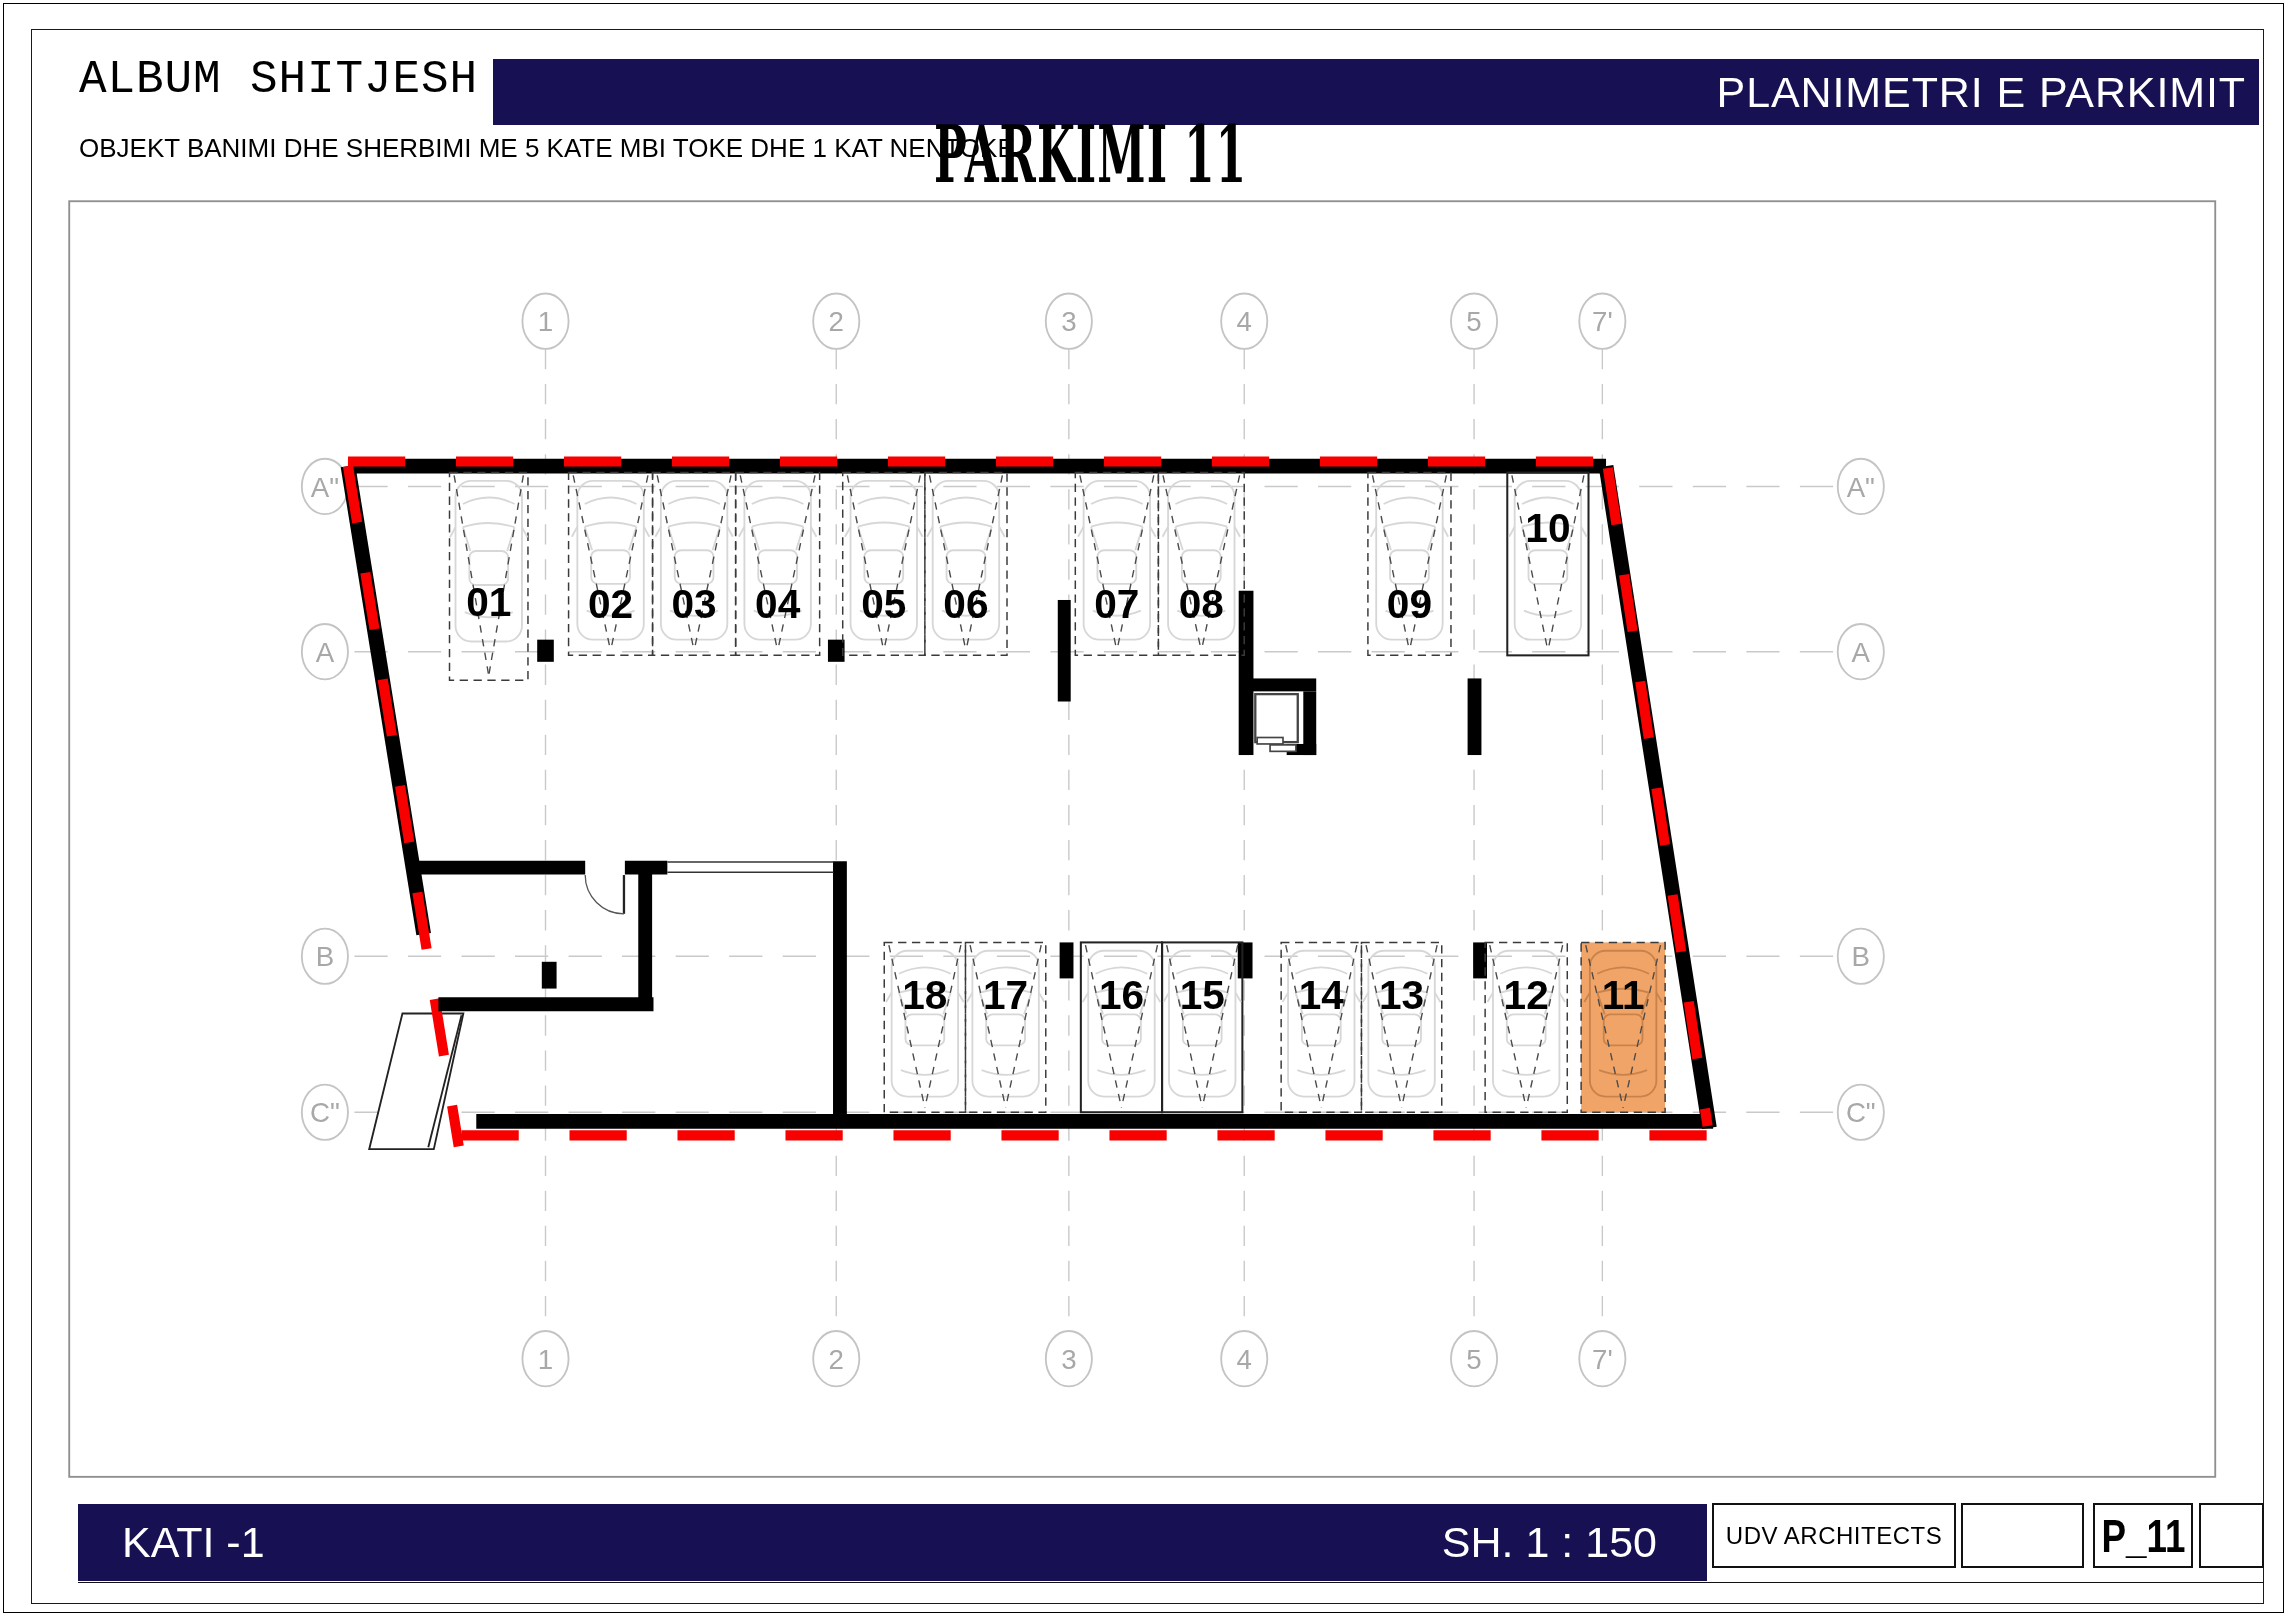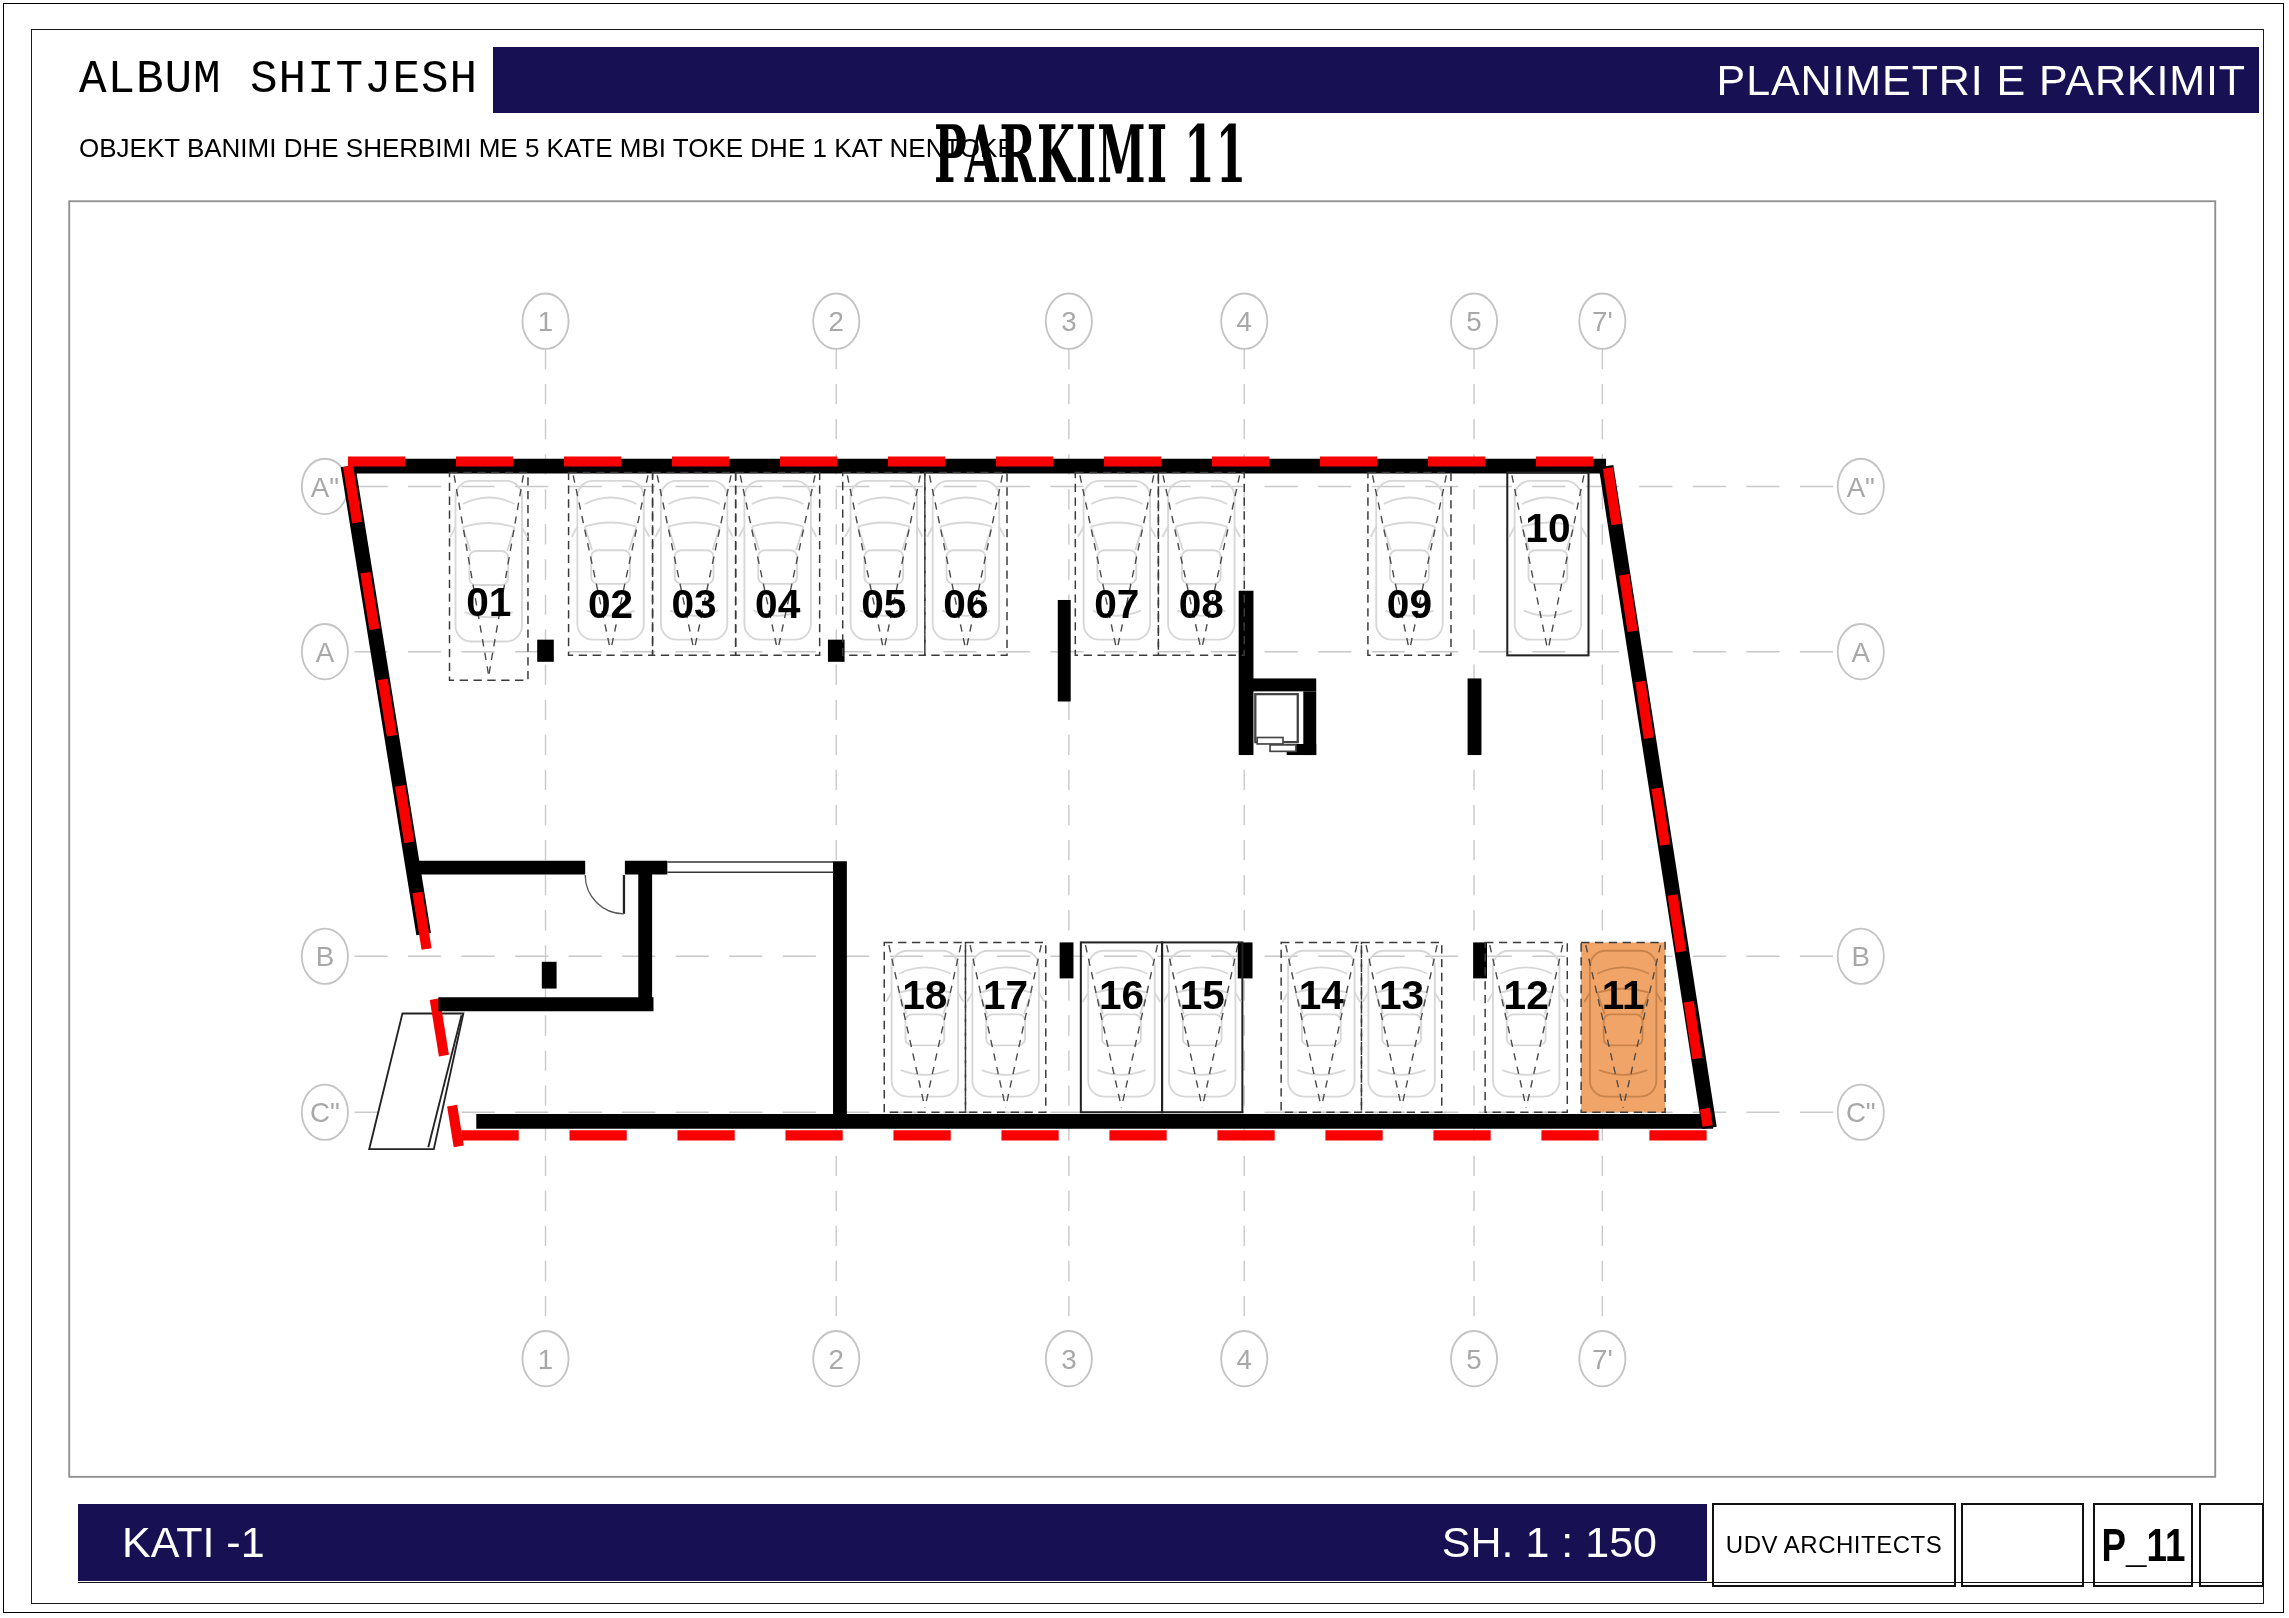--- a/index.html
+++ b/index.html
@@ -17,41 +17,41 @@
   .top-banner span{color:#fff;font-size:43px;letter-spacing:0.9px;white-space:nowrap;}
   .subtitle{position:absolute;left:79px;top:133px;font-size:26px;color:#000;white-space:nowrap;}
   .drawing-title{position:absolute;left:934px;top:116px;font-family:"DejaVu Serif",serif;
          font-weight:bold;font-size:78px;line-height:78px;letter-spacing:1.8px;
          transform:scaleX(0.56);transform-origin:left top;white-space:nowrap;}
   #plan-svg{position:absolute;left:0;top:0;width:2290px;height:1619px;}
   .footer-bar{position:absolute;left:78px;top:1504px;width:1629px;height:77px;
          display:flex;align-items:center;justify-content:space-between;
          padding:0 50px 0 44px;box-sizing:border-box;}
   .footer-bar span{color:#fff;font-size:43px;white-space:nowrap;}
-  .tb-box{position:absolute;top:1503px;height:84px;border:2.8px solid #111;
+  .tb-box{position:absolute;top:1503px;height:65px;border:2.8px solid #111;
          box-sizing:border-box;background:#fff;display:flex;align-items:center;justify-content:center;text-align:right;}
   .firm-box{left:1712px;width:244px;}
   .firm-box span{font-size:24px;color:#000;letter-spacing:0.5px;white-space:nowrap;}
   .empty-box{left:1961px;width:123px;}
   .sheet-box{left:2093px;width:100px;}
   .sheet-box span{font-size:46px;font-weight:bold;font-family:"Liberation Sans",sans-serif;
          transform:scaleX(0.8);white-space:nowrap;}
   .narrow-box{left:2199px;width:65px;}
   .footer-rule{position:absolute;left:78px;top:1582px;width:2186px;height:0;
          border-top:1.8px solid #111;}
 </style>
 </head>
 <body>
 
 <div class="sheet">
   <div class="outer-border"></div>
   <div class="inner-border"></div>
 
   <div class="album-title">ALBUM SHITJESH</div>
-  <div class="top-banner" style="background: rgb(23, 17, 83);">
+  <div class="top-banner" style="background: rgb(23, 17, 83); margin-top: 12px;">
     <span>PLANIMETRI E PARKIMIT</span>
   </div>
   <div class="subtitle">OBJEKT BANIMI DHE SHERBIMI ME 5 KATE MBI TOKE DHE 1 KAT NENTOKE</div>
   <div class="drawing-title">PARKIMI 11</div>
 
   <svg id="plan-svg" viewBox="0 0 2481 1754">
       <rect x="75" y="218" width="2325" height="1382" fill="none" stroke="#8F8F8F" stroke-width="2"></rect>
       <line x1="591" y1="378" x2="591" y2="1440" stroke="#C9C9C9" stroke-width="1.5" stroke-dasharray="22 16"></line>
       <ellipse cx="591" cy="348" rx="25" ry="30" fill="#fff" stroke="#C4C4C4" stroke-width="2"></ellipse>
       <text x="591" y="359" text-anchor="middle" font-size="30" fill="#A8A8A8" font-family="&quot;Liberation Sans&quot;,sans-serif" font-weight="normal">1</text>

